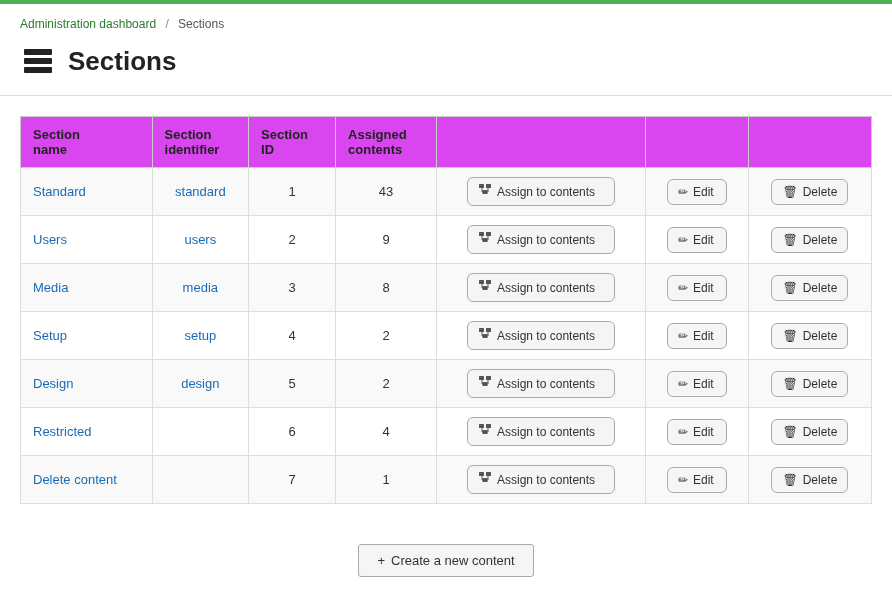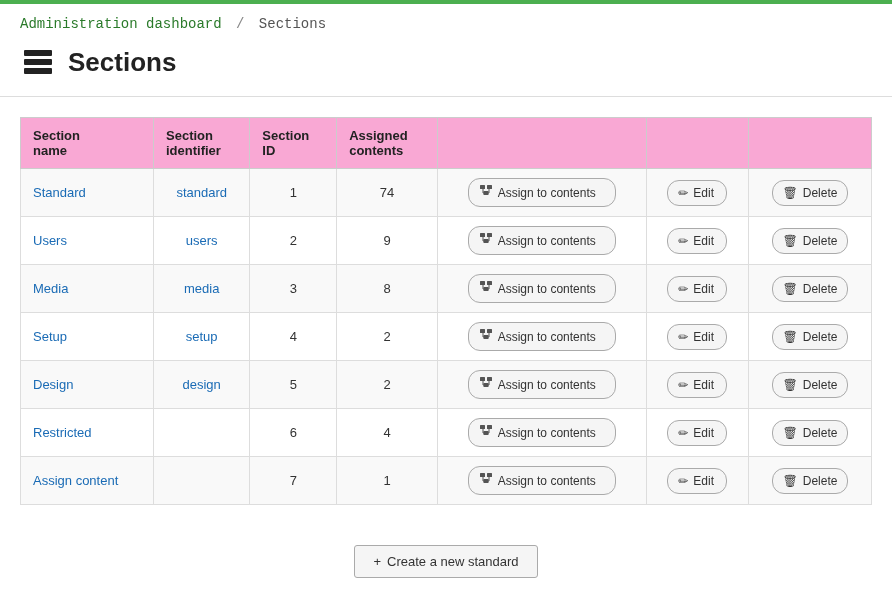--- a/index.html
+++ b/index.html
@@ -11,23 +11,22 @@
     }
     .top-bar {
       height: 4px;
       background: #4caf50;
       width: 100%;
     }
     .breadcrumb-area {
       padding: 12px 20px 6px 20px;
     }
     .breadcrumb {
-      font-size: 14px;
+      font-size: 12px;
       color: #555;
-      font-family: Liberation Mono, monospace;
     }
     .breadcrumb a {
       color: #2a7a2a;
       text-decoration: none;
     }
     .breadcrumb .sep { margin: 0 6px; color: #888; }
     .page-header {
       padding: 6px 20px 16px 20px;
       border-bottom: 1px solid #ddd;
       display: flex;
@@ -48,21 +47,21 @@
     }
     .main-content {
       padding: 20px;
     }
     table {
       border-collapse: collapse;
       width: 100%;
       background: #fff;
     }
     thead tr {
-      background: #f9a8d4;
+      background: #d946ef;
       border-radius: 19px;
     }
     thead th {
       padding: 10px 12px;
       text-align: left;
       font-size: 13px;
       font-weight: bold;
       color: #222;
       border: 1px solid #ccc;
     }
@@ -84,21 +83,21 @@
       color: #1a6bb5;
       text-decoration: none;
       text-align: right;
     }
     .btn {
       display: inline-flex;
       align-items: center;
       gap: 5px;
       padding: 5px 10px;
       border: 1px solid #aaa;
-      border-radius: 12px;
+      border-radius: 6px;
       background: #f5f5f5;
       cursor: pointer;
       font-size: 12px;
       color: #333;
       white-space: nowrap;
     }
     .btn-assign { min-width: 148px; }
     .btn-edit { min-width: 60px; }
     .btn-delete { min-width: 70px; color: #333; }
     .action-cell {
@@ -158,21 +157,21 @@
         <th></th>
         <th></th>
         <th></th>
       </tr>
     </thead>
     <tbody id="table-body">
     <tr>
           <td class="name-col link-cell"><a href="#">Standard</a></td>
           <td class="link-cell"><a href="#">standard</a></td>
           <td>1</td>
-          <td>74</td>
+          <td>43</td>
           <td class="action-cell"><button class="btn btn-assign"><span style="font-size:14px;">
       <svg width="14" height="14" viewBox="0 0 14 14" xmlns="http://www.w3.org/2000/svg">
         <rect x="1" y="1" width="5" height="4" rx="0.5" fill="#555"></rect>
         <rect x="8" y="1" width="5" height="4" rx="0.5" fill="#555"></rect>
         <rect x="4.5" y="7" width="5" height="4" rx="0.5" fill="#555"></rect>
         <line x1="4" y1="3" x2="4" y2="9" stroke="#555" stroke-width="1"></line>
         <line x1="10" y1="3" x2="10" y2="9" stroke="#555" stroke-width="1"></line>
         <line x1="4" y1="9" x2="10" y2="9" stroke="#555" stroke-width="1"></line>
         <line x1="7" y1="9" x2="7" y2="7" stroke="#555" stroke-width="1"></line>
       </svg>
@@ -269,21 +268,21 @@
         <line x1="4" y1="3" x2="4" y2="9" stroke="#555" stroke-width="1"></line>
         <line x1="10" y1="3" x2="10" y2="9" stroke="#555" stroke-width="1"></line>
         <line x1="4" y1="9" x2="10" y2="9" stroke="#555" stroke-width="1"></line>
         <line x1="7" y1="9" x2="7" y2="7" stroke="#555" stroke-width="1"></line>
       </svg>
     </span> Assign to contents</button></td>
           <td class="action-cell"><button class="btn btn-edit"><span>✏</span> Edit</button></td>
           <td class="action-cell"><button class="btn btn-delete"><span>🗑</span> Delete</button></td>
         </tr>
         <tr>
-          <td class="name-col link-cell"><a href="#">Assign content</a></td>
+          <td class="name-col link-cell"><a href="#">Delete content</a></td>
           <td class="link-cell"></td>
           <td>7</td>
           <td>1</td>
           <td class="action-cell"><button class="btn btn-assign"><span style="font-size:14px;">
       <svg width="14" height="14" viewBox="0 0 14 14" xmlns="http://www.w3.org/2000/svg">
         <rect x="1" y="1" width="5" height="4" rx="0.5" fill="#555"></rect>
         <rect x="8" y="1" width="5" height="4" rx="0.5" fill="#555"></rect>
         <rect x="4.5" y="7" width="5" height="4" rx="0.5" fill="#555"></rect>
         <line x1="4" y1="3" x2="4" y2="9" stroke="#555" stroke-width="1"></line>
         <line x1="10" y1="3" x2="10" y2="9" stroke="#555" stroke-width="1"></line>
@@ -294,15 +293,15 @@
           <td class="action-cell"><button class="btn btn-edit"><span>✏</span> Edit</button></td>
           <td class="action-cell"><button class="btn btn-delete"><span>🗑</span> Delete</button></td>
         </tr>
       </tbody>
   </table>
 </div>
 
 <div class="footer-area">
   <button class="btn-create">
     <span>+</span>
-    <span>Create a new standard</span>
+    <span>Create a new content</span>
   </button>
 </div>
 
 </body></html>

